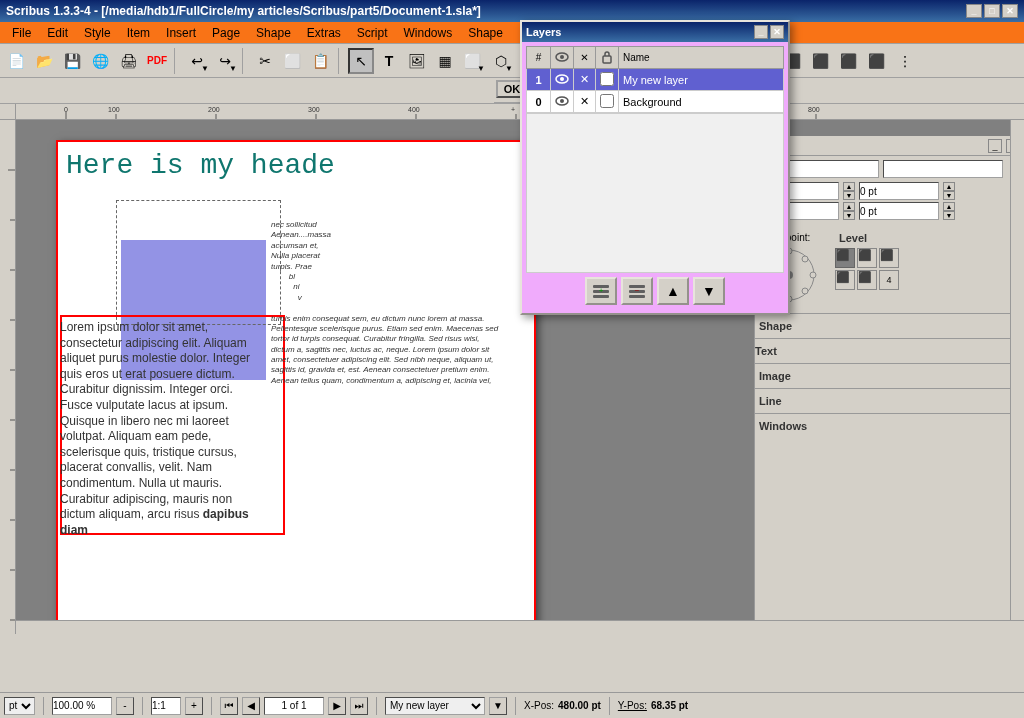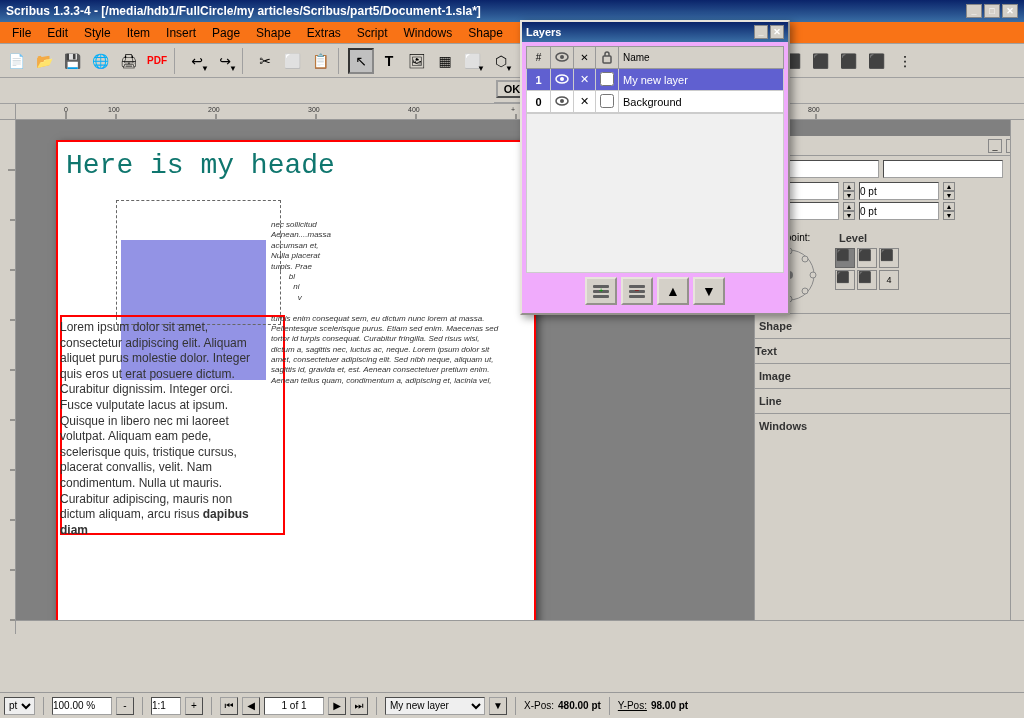--- a/index.html
+++ b/index.html
@@ -629,14 +629,14 @@
   <div class="status-sep"></div>
   <select style="height:18px; font-size:10px; min-width:100px; border: 1px inset #a0a0a0;">
     <option>My new layer</option>
   </select>
   <div class="nav-btn">▼</div>
   <div class="status-sep"></div>
   <span style="font-size:10px;text-align:center;">X-Pos:</span>
   <span style="font-size:10px; font-weight:bold;">480.00 pt</span>
   <div class="status-sep"></div>
   <span style="font-size:10px;text-decoration:underline;">Y-Pos:</span>
-  <span style="font-size:10px; font-weight:bold;">98.00 pt</span>
+  <span style="font-size:10px; font-weight:bold;">68.35 pt</span>
 </div>
 
 </body></html>

